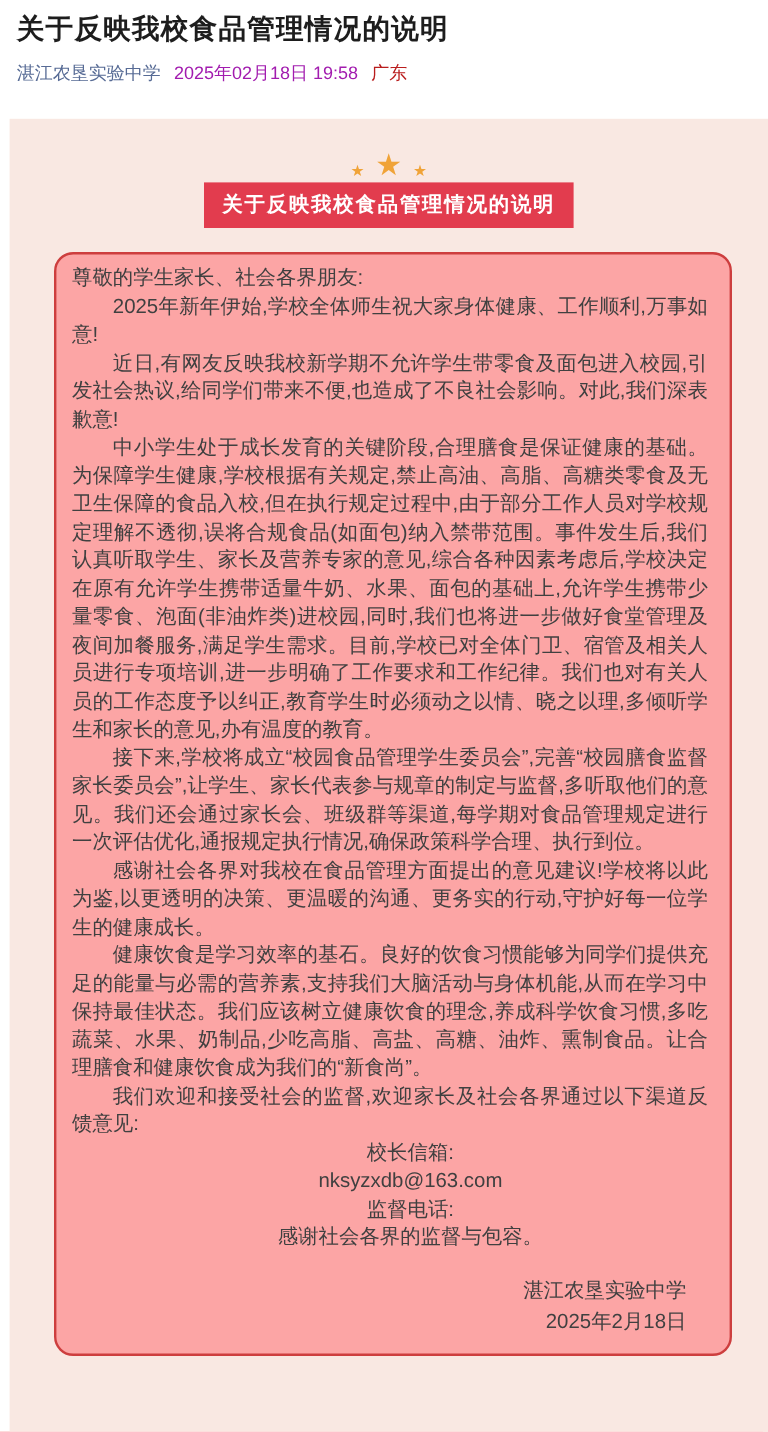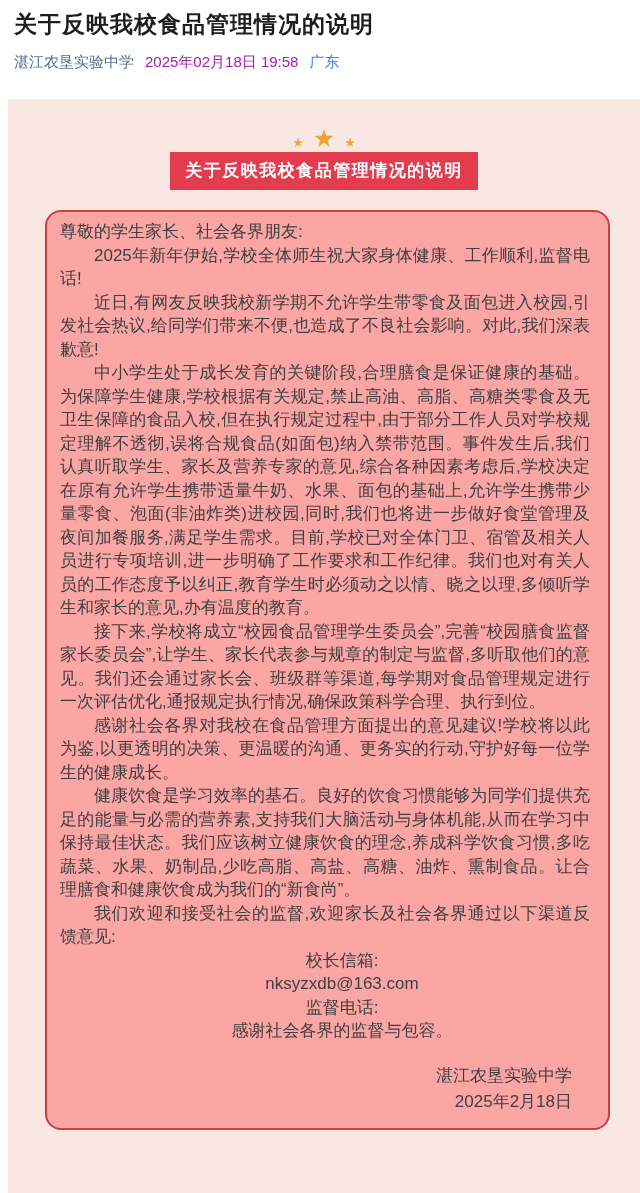--- a/index.html
+++ b/index.html
@@ -21,21 +21,21 @@
   }
   .meta-row {
     margin-top: 13px;
     font-size: 15px;
     line-height: 20px;
     display: flex;
     align-items: baseline;
   }
   .meta-source { color: #576b95; margin-right: 11px; }
   .meta-date { color: #a21caf; margin-right: 11px; }
-  .meta-location { color: #3b82f6; }
+  .meta-location { color: #b91c1c; }
 
   
   .poster {
     margin-left: 8px;
     width: 632px;
     height: 1094px;
     background: #f9e8e2;
     padding-top: 27px;
     overflow: hidden;
   }
@@ -109,21 +109,21 @@
     <span class="star-small">★</span>
     <span class="star-big">★</span>
     <span class="star-small">★</span>
   </div>
 
   <div class="banner">关于反映我校食品管理情况的说明</div>
 
   <div class="card">
     <div class="letter">
       <p>尊敬的学生家长、社会各界朋友:</p>
-      <p class="indent">2025年新年伊始,学校全体师生祝大家身体健康、工作顺利,监督电话!</p>
+      <p class="indent">2025年新年伊始,学校全体师生祝大家身体健康、工作顺利,万事如意!</p>
       <p class="indent">近日,有网友反映我校新学期不允许学生带零食及面包进入校园,引发社会热议,给同学们带来不便,也造成了不良社会影响。对此,我们深表歉意!</p>
       <p class="indent">中小学生处于成长发育的关键阶段,合理膳食是保证健康的基础。为保障学生健康,学校根据有关规定,禁止高油、高脂、高糖类零食及无卫生保障的食品入校,但在执行规定过程中,由于部分工作人员对学校规定理解不透彻,误将合规食品(如面包)纳入禁带范围。事件发生后,我们认真听取学生、家长及营养专家的意见,综合各种因素考虑后,学校决定在原有允许学生携带适量牛奶、水果、面包的基础上,允许学生携带少量零食、泡面(非油炸类)进校园,同时,我们也将进一步做好食堂管理及夜间加餐服务,满足学生需求。目前,学校已对全体门卫、宿管及相关人员进行专项培训,进一步明确了工作要求和工作纪律。我们也对有关人员的工作态度予以纠正,教育学生时必须动之以情、晓之以理,多倾听学生和家长的意见,办有温度的教育。</p>
       <p class="indent">接下来,学校将成立“校园食品管理学生委员会”,完善“校园膳食监督家长委员会”,让学生、家长代表参与规章的制定与监督,多听取他们的意见。我们还会通过家长会、班级群等渠道,每学期对食品管理规定进行一次评估优化,通报规定执行情况,确保政策科学合理、执行到位。</p>
       <p class="indent">感谢社会各界对我校在食品管理方面提出的意见建议!学校将以此为鉴,以更透明的决策、更温暖的沟通、更务实的行动,守护好每一位学生的健康成长。</p>
       <p class="indent">健康饮食是学习效率的基石。良好的饮食习惯能够为同学们提供充足的能量与必需的营养素,支持我们大脑活动与身体机能,从而在学习中保持最佳状态。我们应该树立健康饮食的理念,养成科学饮食习惯,多吃蔬菜、水果、奶制品,少吃高脂、高盐、高糖、油炸、熏制食品。让合理膳食和健康饮食成为我们的“新食尚”。</p>
       <p class="indent">我们欢迎和接受社会的监督,欢迎家长及社会各界通过以下渠道反馈意见:</p>
 
       <div class="contact">
         <p>校长信箱:</p>
         <p>nksyzxdb@163.com</p>

